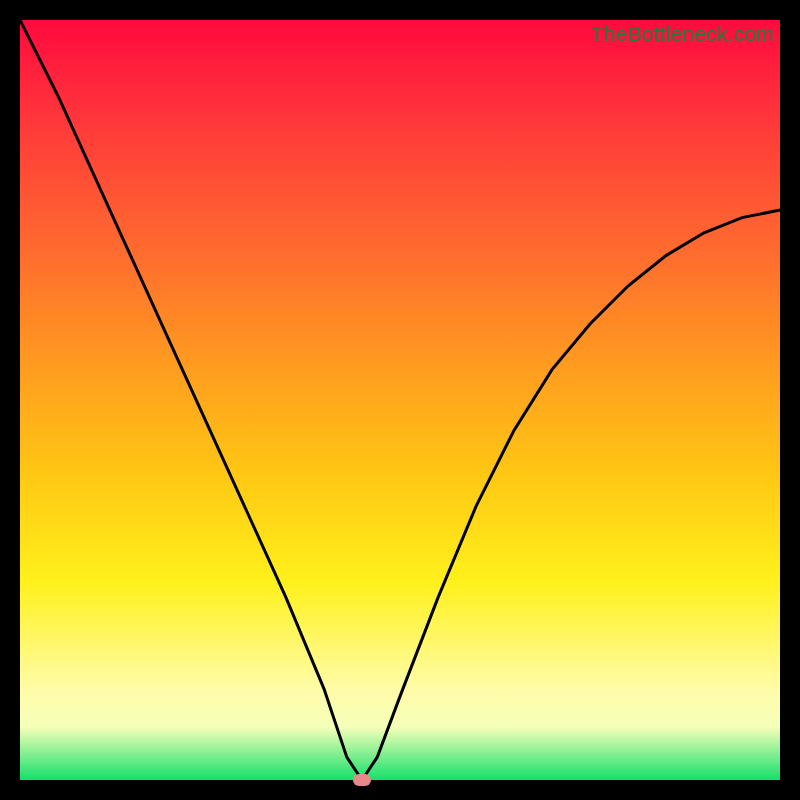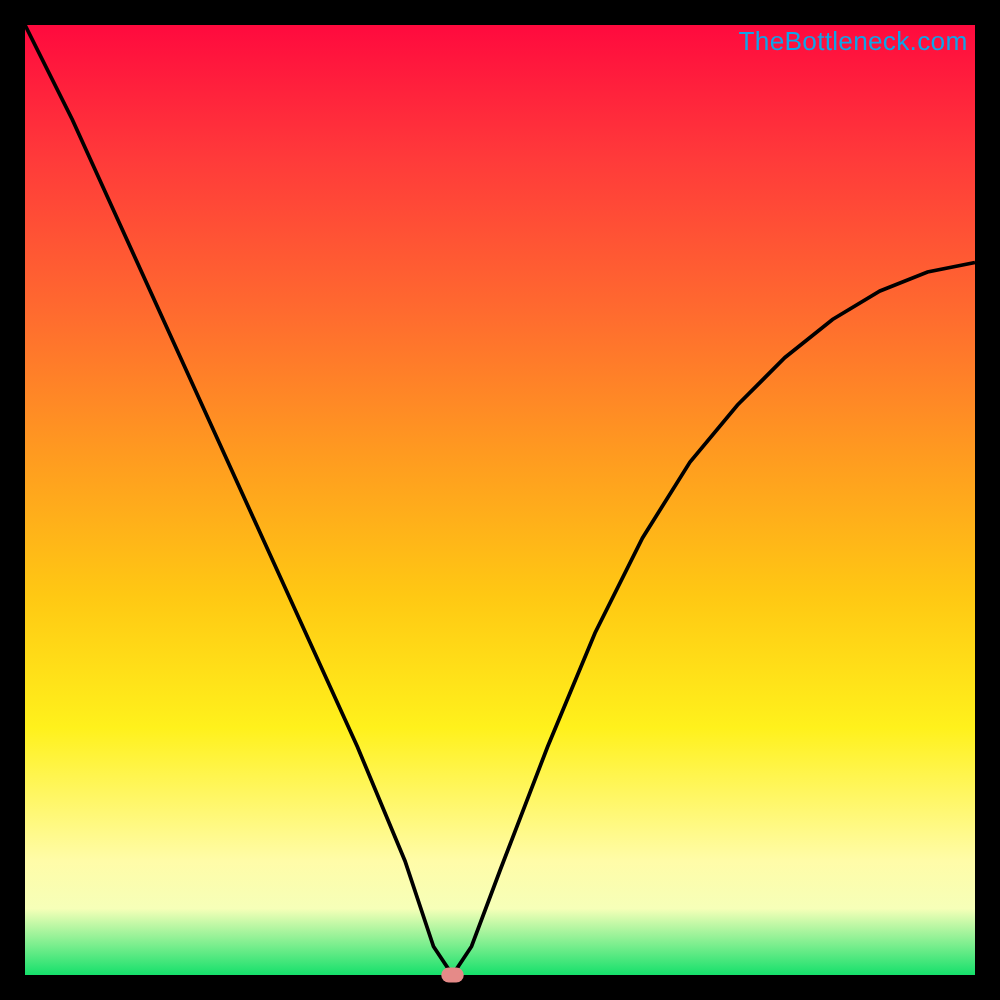--- a/index.html
+++ b/index.html
@@ -36,21 +36,21 @@
       #fff11c 74%,
       #fffca8 88%,
       #f6ffb8 93%,
       #15e06b 100%
     );
   }
   .watermark {
     position: absolute;
     top: 2px;
     right: 6px;
-    color: #0ea5e9;
+    color: #15803d;
     font-size: 21px;
     font-weight: 400;
     letter-spacing: 0.2px;
     pointer-events: none;
     user-select: none;
   }
   svg.curve {
     position: absolute;
     left: 0;
     top: 0;

